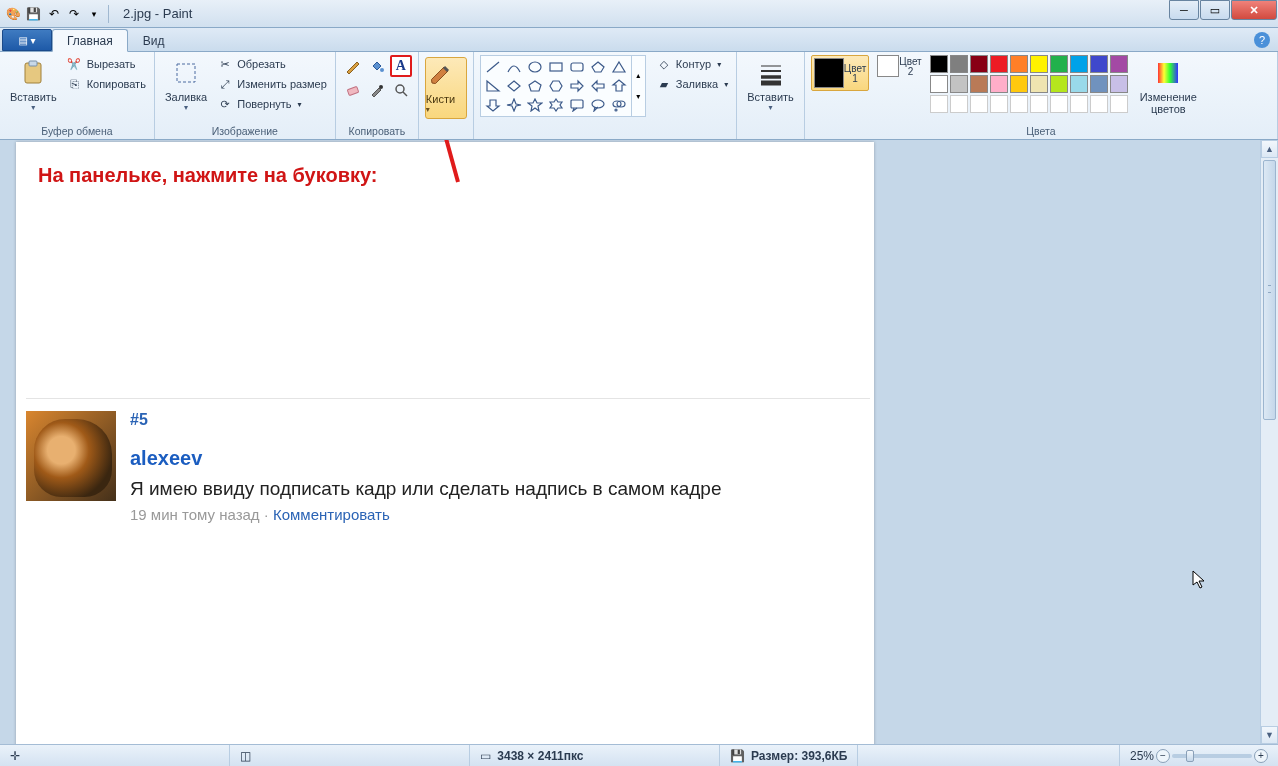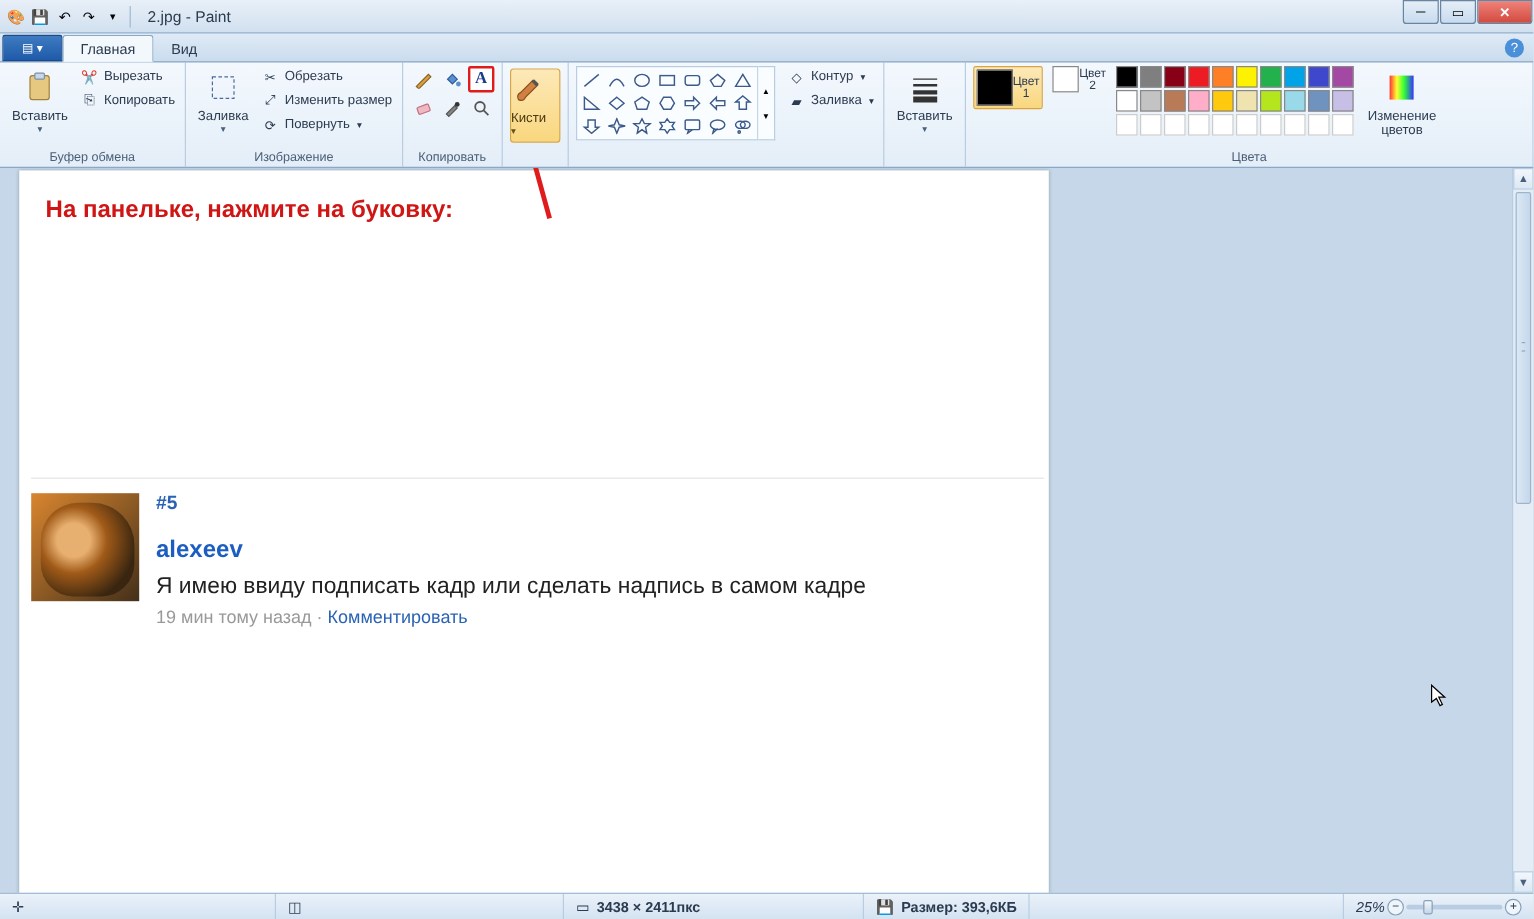--- a/index.html
+++ b/index.html
@@ -76,21 +76,21 @@
 
 .vscroll { position: absolute; right: 0; top: 0; bottom: 0; width: 18px; background: #e4edf6; border-left: 1px solid #b8cde2; }
 .vscroll .arrow-btn { height: 18px; background: linear-gradient(#f2f7fc,#dce8f4); border: 1px solid #b8cde2; display: flex; align-items: center; justify-content: center; font-size: 9px; color: #4a6080; cursor: pointer; }
 .vscroll .thumb { position: absolute; top: 20px; left: 2px; right: 2px; height: 260px; background: linear-gradient(90deg,#dce8f4,#c4d7ea); border: 1px solid #9cb5cf; border-radius: 2px; cursor: pointer; }
 .vscroll .midgrip { position: absolute; top: 48%; left: 4px; right: 4px; height: 8px; border-top: 1px solid #8fa8c3; border-bottom: 1px solid #8fa8c3; }
 
 
 .status { position: absolute; left: 0; right: 0; bottom: 0; height: 22px; background: linear-gradient(#eaf2fa,#d4e2f1); border-top: 1px solid #a4bcd5; display: flex; align-items: center; font-size: 12px; color: #2b3b50; }
 .status .cell { border-right: 1px solid #b8cde2; height: 100%; display: flex; align-items: center; padding: 0 10px; gap: 6px; }
 .status .spacer { flex: 1; border-right: 1px solid #b8cde2; height: 100%; }
-.zoom { display: flex; align-items: center; gap: 2px; padding: 0 10px; font-style: italic; }
+.zoom { display: flex; align-items: center; gap: 2px; padding: 0 10px; }
 .zoom .track { width: 80px; height: 4px; background: #b8cde2; position: relative; border-radius: 2px; }
 .zoom .handle { position: absolute; left: 14px; top: -4px; width: 8px; height: 12px; background: linear-gradient(#f2f7fc,#c4d7ea); border: 1px solid #8aa0b8; border-radius: 2px; cursor: pointer; }
 .zbtn { width: 14px; height: 14px; border: 1px solid #8aa0b8; border-radius: 7px; background: #eef5fb; display: flex; align-items: center; justify-content: center; font-size: 10px; cursor: pointer; }
 
 .cursor-img { position: absolute; left: 1192px; top: 570px; font-size: 16px; color: #000; pointer-events: none; }
 </style>
 </head>
 <body>
 
 <div class="titlebar">

